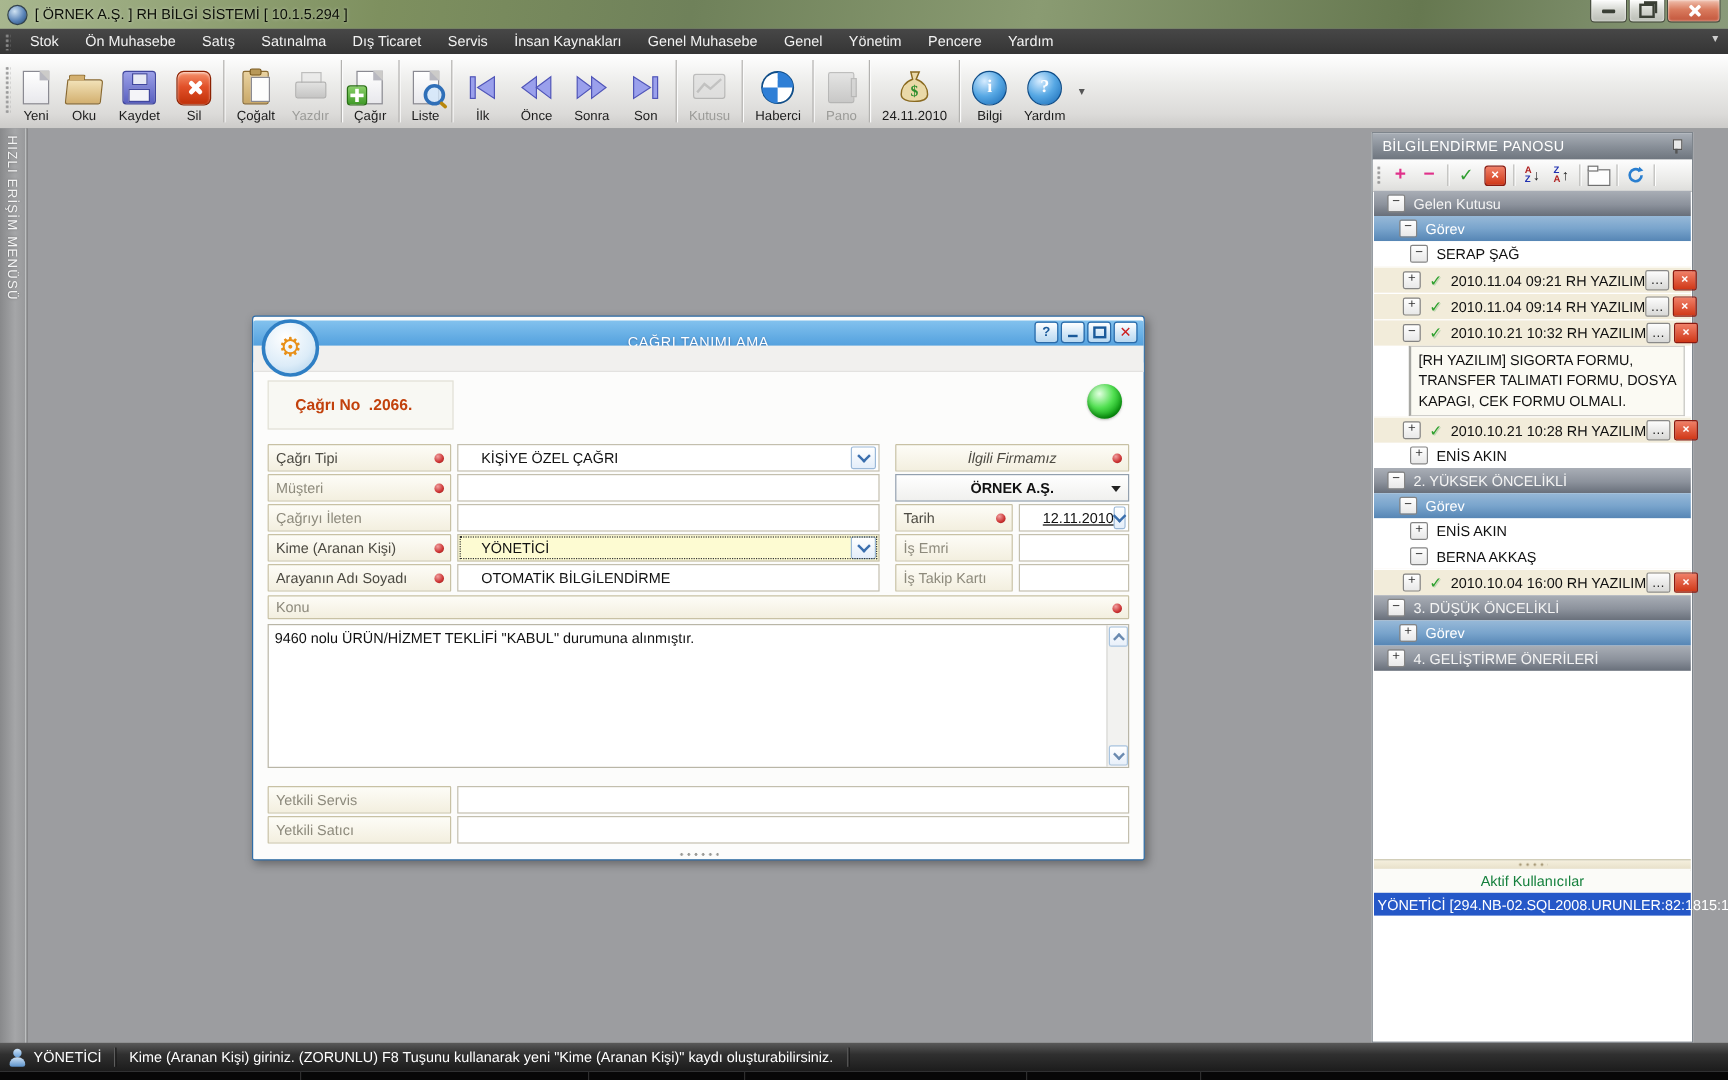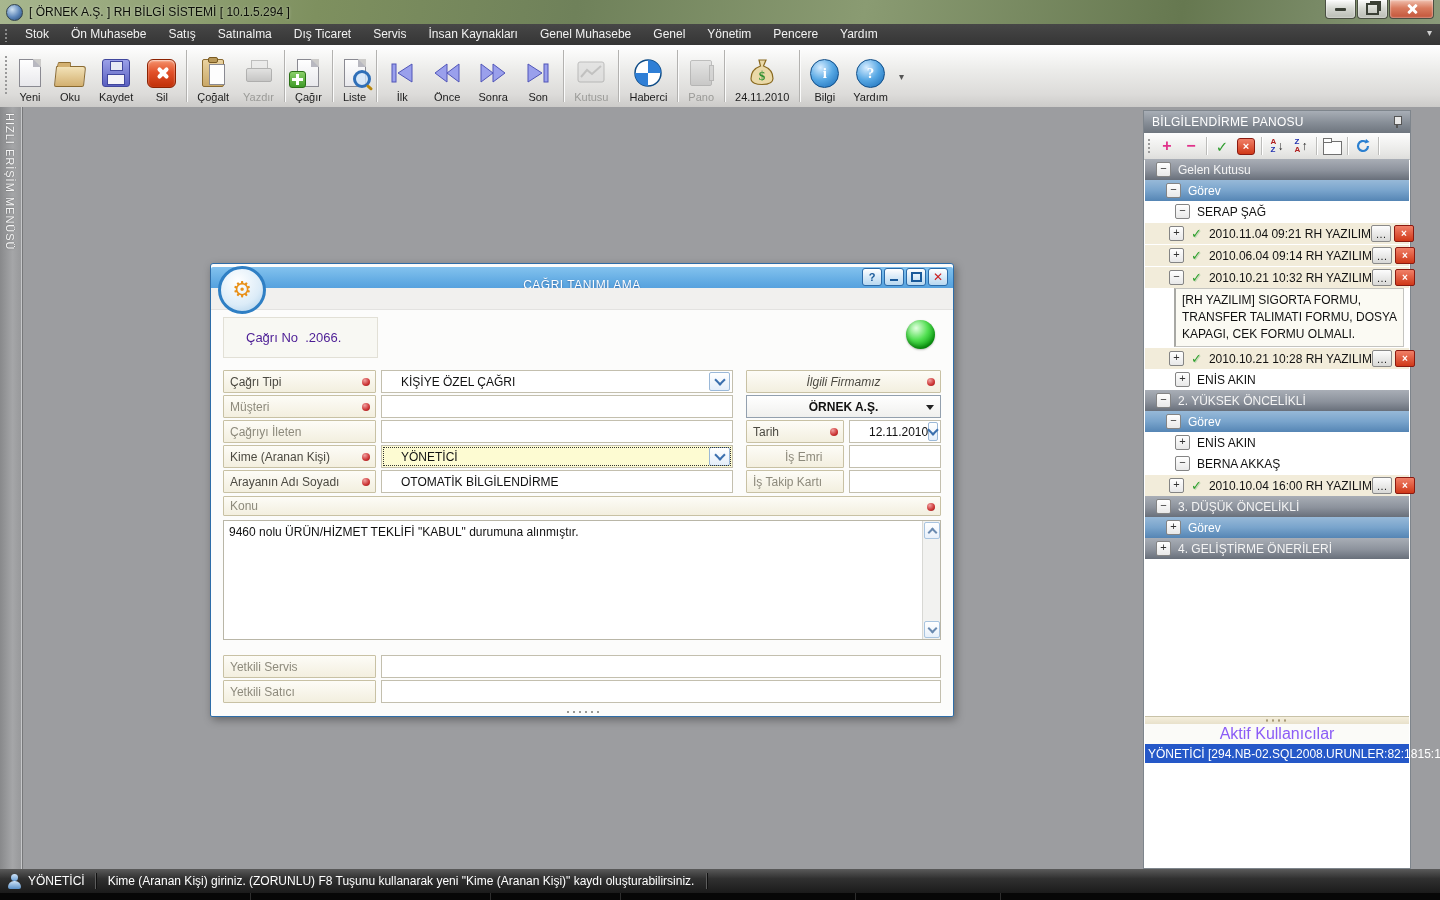--- a/index.html
+++ b/index.html
@@ -67,21 +67,21 @@
   .dlg-title{position:absolute;left:0;top:3px;right:0;height:35px;background:linear-gradient(#83c2ee,#5fa9e2 45%,#3f8ed4);border-radius:2px 2px 0 0;display:flex;align-items:center;justify-content:center;color:#fff;font-size:12px;letter-spacing:.5px;text-shadow:0 1px 2px rgba(0,0,60,.4);}
   .dlg-band{position:absolute;left:0;top:24px;right:0;height:21px;background:#f1f0ee;border-bottom:1px solid #e3e2e0;}
   .dlg-icon{position:absolute;left:7px;top:2px;width:42px;height:42px;border-radius:50%;background:radial-gradient(circle at 40% 30%,#ffffff,#dcecf8 60%,#a8cce8);border:3px solid #2f7fc4;display:flex;align-items:center;justify-content:center;z-index:5;}
   .dlg-icon span{color:#e89018;font-size:22px;line-height:1;}
   .dlg-btns{position:absolute;right:5px;top:4px;display:flex;gap:2px;z-index:6;}
   .dbtn{width:18px;height:16px;border:1px solid #2a6aa8;border-radius:3px;background:linear-gradient(#ffffff,#d8eaf8 50%,#b8d8f0);display:flex;align-items:center;justify-content:center;font-size:11px;font-weight:bold;color:#1a5a9a;}
   .dbtn .sq{width:7px;height:6px;border:2px solid #1a5a9a;}
   .dbtn .mn{width:8px;height:2px;background:#1a5a9a;margin-top:6px;}
   .dbtn.close-d{color:#cc2020;font-size:12px;}
   .callno{position:absolute;left:12px;top:53px;width:153px;height:39px;background:#f8f8f3;border:1px solid #e2e0d6;display:flex;align-items:center;}
-  .callno span{font-size:13px;font-weight:normal;color:#4c1d95;margin-left:22px;white-space:pre;}
+  .callno span{font-size:13px;font-weight:bold;color:#c2410c;margin-left:22px;white-space:pre;}
   .led{position:absolute;left:695px;top:56px;width:29px;height:29px;border-radius:50%;background:radial-gradient(circle at 35% 28%,#e2ffe0,#52e052 42%,#0ca012 75%,#067a0c);box-shadow:inset 0 -2px 4px rgba(0,60,0,.4),0 1px 2px rgba(0,0,0,.25);}
   .flabel{position:absolute;height:23px;background:linear-gradient(#fdfcf7,#f3efdf);border:1px solid #c8c1a4;border-radius:1px;display:flex;align-items:center;box-sizing:border-box;}
   .flabel span{font-size:12px;color:#4c4a42;margin-left:6px;white-space:nowrap;}
   .flabel.muted span{color:#8d8a7c;}
   .req{position:absolute;right:5px;top:7px;width:8px;height:8px;border-radius:50%;background:radial-gradient(circle at 35% 30%,#f0a0a0,#cc3333 60%,#8a1515);}
   .finput{position:absolute;height:23px;background:#fff;border:1px solid #c3bfae;box-sizing:border-box;display:flex;align-items:center;}
   .finput .fval{font-size:12px;color:#111;margin-left:19px;white-space:nowrap;flex:1;}
   .finput.focused{background:#fdfbd2;outline:1px dotted #333;outline-offset:-3px;}
   .ddbtn{width:19px;height:17px;margin-right:2px;border:1px solid #9ab8d8;border-radius:2px;background:linear-gradient(#ffffff,#e4eefa);display:flex;align-items:center;justify-content:center;}
   .chev{width:6px;height:6px;border-right:2px solid #3a6fae;border-bottom:2px solid #3a6fae;transform:rotate(45deg);margin-top:-3px;}
@@ -132,21 +132,21 @@
   .t-message .exp{margin-left:24px;}
   .chk{color:#2da02d;font-weight:bold;font-size:13px;margin-left:7px;text-shadow:1px 1px 0 rgba(120,180,120,.4);}
   .t-message .tlabel{margin-left:7px;white-space:nowrap;}
   .sp{flex:1;}
   .mbtn{width:18px;height:15px;border-radius:2px;display:flex;align-items:center;justify-content:center;flex:none;}
   .mbtn.dots{border:1px solid #8a8a8a;background:linear-gradient(#fdfdfd,#d8d8d6);color:#222;font-size:11px;line-height:6px;margin-right:3px;}
   .mbtn.xbtn{border:1px solid #8a1a10;background:linear-gradient(#f08068,#d03818);color:#fff;font-size:10px;font-weight:bold;margin-right:4px;}
   .t-note{background:#fbfaf3;border:1px solid #c4c4c0;border-left:2px solid #a8a8a4;margin:0 5px 0 29px;padding:3px 6px;font-size:12px;line-height:17px;color:#111;}
   .splitter{position:absolute;left:1px;right:1px;top:605px;height:8px;background:linear-gradient(#f5efdd,#e6dfc8);border-top:1px solid #c8c2a8;border-bottom:1px solid #c8c2a8;}
   .splitter i{position:absolute;left:50%;top:2px;transform:translateX(-50%);width:26px;height:3px;background-image:radial-gradient(circle,#a89a78 1px,transparent 1.3px);background-size:6px 3px;}
-  .au-title{position:absolute;left:1px;right:1px;top:613px;height:20px;background:#fbfbf8;display:flex;align-items:center;justify-content:center;font-size:16px;color:#8b5cf6;border-bottom:1px solid #e8e8e4;}
+  .au-title{position:absolute;left:1px;right:1px;top:613px;height:20px;background:#fbfbf8;display:flex;align-items:center;justify-content:center;font-size:12px;color:#15803d;border-bottom:1px solid #e8e8e4;}
   .au-row{position:absolute;left:1px;right:1px;top:633px;height:19px;background:#2558c8;color:#fff;font-size:12px;display:flex;align-items:center;}
   .au-row span{margin-left:3px;white-space:nowrap;}
   
   .statusbar{left:0;top:869px;width:1440px;height:24px;background:linear-gradient(#5a5a5a,#303030 40%,#1b1b1b);display:flex;align-items:center;color:#fff;}
   .person{width:13px;height:15px;position:relative;margin:0 7px 0 8px;}
   .person::before{content:"";position:absolute;left:3px;top:0;width:7px;height:7px;border-radius:50%;background:linear-gradient(#cfe4f8,#6aa0d8);}
   .person::after{content:"";position:absolute;left:0;top:7px;width:13px;height:8px;border-radius:6px 6px 2px 2px;background:linear-gradient(#cfe4f8,#5a90c8);}
   .sb-user{font-size:12px;margin-right:10px;}
   .sb-sep{width:1px;height:16px;background:#5d5d5d;box-shadow:1px 0 0 #111;}
   .sb-msg{font-size:12px;margin:0 12px;white-space:nowrap;}
@@ -423,27 +423,27 @@
       <i class="req"></i>
   </div>
   <div class="combo" style="left:535px;top:131px;width:195px;">
     <span class="fval">ÖRNEK A.Ş.</span>
     <i class="tri"></i>
   </div>
   <div class="flabel" style="left:535px;top:156px;width:98px;">
     <span>Tarih</span>
       <i class="req"></i>
   </div>
-  <div class="finput" style="left:638px;top:156px;width:92px;">
+  <div class="finput" style="left:638px;top:156px;width:92px;text-decoration:underline;">
     <span class="fval" style="text-align:center;">12.11.2010</span>
     <span class="ddbtn">
         <i class="chev"></i>
       </span>
   </div>
-  <div class="flabel muted" style="left:535px;top:181px;width:98px;padding-left:32px;">
+  <div class="flabel muted" style="left:535px;top:181px;width:98px;">
     <span>İş Emri</span>
   </div>
   <div class="finput" style="left:638px;top:181px;width:92px;">
     <span class="fval"></span>
   </div>
   <div class="flabel muted" style="left:535px;top:206px;width:98px;">
     <span>İş Takip Kartı</span>
   </div>
   <div class="finput" style="left:638px;top:206px;width:92px;">
     <span class="fval"></span>
@@ -548,21 +548,21 @@
         <span class="exp">+</span>
         <span class="chk">✓</span>
         <span class="tlabel">2010.11.04 09:21 RH YAZILIM</span>
         <span class="sp"></span>
         <span class="mbtn dots">…</span>
         <span class="mbtn xbtn">×</span>
       </div>
       <div class="trow t-message">
         <span class="exp">+</span>
         <span class="chk">✓</span>
-        <span class="tlabel">2010.06.04 09:14 RH YAZILIM</span>
+        <span class="tlabel">2010.11.04 09:14 RH YAZILIM</span>
         <span class="sp"></span>
         <span class="mbtn dots">…</span>
         <span class="mbtn xbtn">×</span>
       </div>
       <div class="trow t-message">
         <span class="exp">−</span>
         <span class="chk">✓</span>
         <span class="tlabel">2010.10.21 10:32 RH YAZILIM</span>
         <span class="sp"></span>
         <span class="mbtn dots">…</span>

